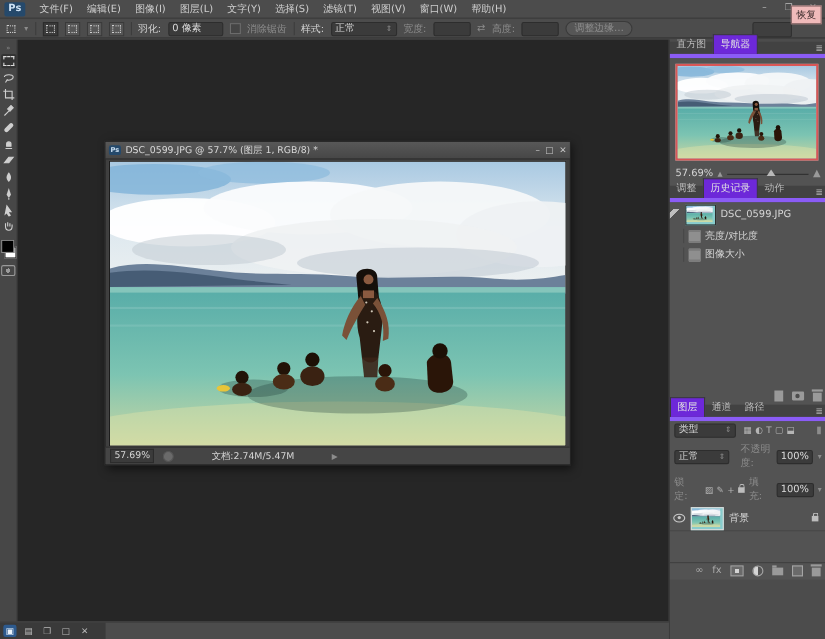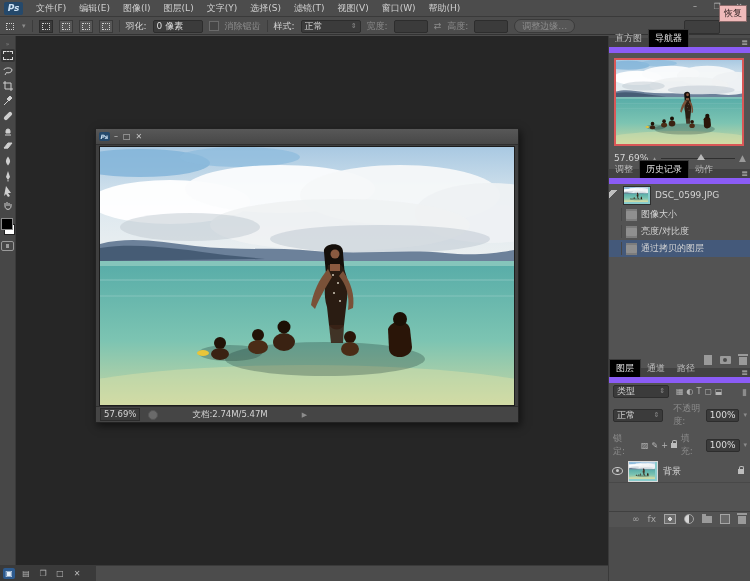--- a/index.html
+++ b/index.html
@@ -4,21 +4,21 @@
 <style>
   html,body{margin:0;padding:0;background:#333;}
   #screen{position:relative;width:750px;height:581px;background:#4c4c4c;
     font-family:"DejaVu Sans",sans-serif;font-size:9px;color:#d4d4d4;overflow:hidden;
     -webkit-user-select:none;user-select:none;}
   .abs{position:absolute;}
   
   #menubar{left:0;top:0;width:750px;height:17px;background:#4c4c4c;border-bottom:1px solid #3a3a3a;
     display:flex;align-items:center;gap:13px;padding-left:4px;box-sizing:border-box;}
   .pslogo{width:19px;height:13px;background:#25496b;color:#cfe3f5;font-weight:bold;font-size:9px;
-    display:flex;align-items:center;justify-content:center;border-radius:2px;font-style:italic;}
+    display:flex;align-items:center;justify-content:center;border-radius:2px;}
   .menu-item{color:#cfcfcf;white-space:nowrap;cursor:default;}
   #winctl{right:3px;top:2px;display:flex;gap:6px;color:#bdbdbd;font-size:8px;}
   #winctl span{width:16px;text-align:center;}
   #optionsbar{left:0;top:18px;width:750px;height:17px;background:#4c4c4c;border-bottom:1px solid #333;
     display:flex;align-items:center;gap:6px;padding-left:4px;box-sizing:border-box;}
   .vsep{width:1px;height:12px;background:#3c3c3c;}
   .inputbox{background:#3b3b3b;border:1px solid #2d2d2d;border-radius:2px;height:11px;line-height:11px;
     padding:0 3px;color:#dcdcdc;display:inline-block;}
   .dim{color:#8c8c8c;}
   .selbox{background:#3b3b3b;border:1px solid #2d2d2d;border-radius:2px;height:11px;line-height:11px;
@@ -53,23 +53,23 @@
   #doc-title{flex:1;color:#d8d8d8;white-space:nowrap;overflow:hidden;font-size:8.5px;}
   .docctl{display:flex;gap:5px;color:#c4c4c4;font-size:8px;}
   #doc-canvas{left:3px;top:17px;width:414px;height:258px;border:1px solid #1d1d1d;background:#888;}
   #doc-status{left:0;bottom:0;width:100%;height:16px;background:#454545;display:flex;align-items:center;
     gap:8px;padding:0 4px;box-sizing:border-box;border-top:1px solid #2f2f2f;font-size:8.5px;}
   .statzoom{background:#3b3b3b;border:1px solid #2c2c2c;padding:0 3px;height:11px;line-height:11px;}
   .statdot{width:8px;height:8px;border-radius:50%;background:#6a6a6a;border:1px solid #555;}
   
   #dock{left:608px;top:36px;width:142px;height:545px;background:#4c4c4c;border-left:1px solid #3a3a3a;box-sizing:border-box;}
   .tabrow{position:absolute;left:0;width:142px;height:15px;background:#424242;display:flex;align-items:flex-end;
-    border-bottom:6px solid #8b5cf6;box-sizing:border-box;}
+    border-bottom:4px solid #8b5cf6;box-sizing:border-box;}
   .tab{padding:2px 6px 2px;color:#bdbdbd;white-space:nowrap;}
-  .tab.active{background:#000000;color:#e2e2e2;border:1px solid #3a3a3a;border-bottom:none;}
+  .tab.active{background:#6d28d9;color:#e2e2e2;border:1px solid #3a3a3a;border-bottom:none;}
   .panelmenu{margin-left:auto;margin-right:3px;color:#b0b0b0;font-size:8px;align-self:center;}
   .panelbody{position:absolute;left:0;width:142px;background:#535353;box-sizing:border-box;}
   #nav-thumb{position:absolute;left:5px;top:5px;width:130px;height:88px;border:2px solid #d95757;box-sizing:border-box;background:#9cc;}
   #nav-zoomrow{position:absolute;left:0;top:96px;width:142px;height:18px;display:flex;align-items:center;gap:4px;padding:0 5px;box-sizing:border-box;}
   .slider-track{flex:1;height:1px;background:#2f2f2f;position:relative;}
   .slider-thumb{position:absolute;left:48%;top:-4px;width:0;height:0;border-left:4px solid transparent;
     border-right:4px solid transparent;border-bottom:6px solid #b9b9b9;}
   .mtn{color:#9a9a9a;}
   
   .hist-snap{display:flex;align-items:center;gap:4px;height:22px;padding:0 0;}
@@ -291,20 +291,21 @@
       <span id="swatch-bg"></span>
       <span id="swatch-fg"></span>
     </span>
     <span class="qmask"></span>
   </div>
 
   <div id="canvas-area" class="abs">
     <div id="docwin" class="abs">
       <div id="doc-titlebar" class="abs">
         <span class="pslogo" style="width:11px;height:9px;font-size:6px">Ps</span>
+        <span id="doc-title">DSC_0599.JPG @ 57.7% (图层 1, RGB/8) *</span>
         <span class="docctl">
           <span>–</span>
           <span>□</span>
           <span>✕</span>
         </span>
       </div>
       <div id="doc-canvas" class="abs">
         <svg viewBox="0 0 414 258" width="414" height="258" preserveAspectRatio="none">
             <use href="#photo"></use>
           </svg>
@@ -353,31 +354,26 @@
         <span class="hist-thumb">
           <svg viewBox="0 0 414 258" width="24" height="15" preserveAspectRatio="none">
               <use href="#photo"></use>
             </svg>
         </span>
         <span>DSC_0599.JPG</span>
       </div>
       <div class="hist-row">
         <span class="hist-well"></span>
         <span class="hist-icon"></span>
-        <span>图像大小</span>
+        <span>亮度/对比度</span>
       </div>
       <div class="hist-row">
         <span class="hist-well"></span>
         <span class="hist-icon"></span>
-        <span>亮度/对比度</span>
-      </div>
-      <div class="hist-row selected">
-        <span class="hist-well"></span>
-        <span class="hist-icon"></span>
-        <span>通过拷贝的图层</span>
+        <span>图像大小</span>
       </div>
       <div class="hist-bottom">
         <span class="docnew"></span>
         <span class="cam"></span>
         <span class="trash"></span>
       </div>
     </div>
 
     <div class="tabrow" style="top:332px">
       <span class="tab active">图层</span>

